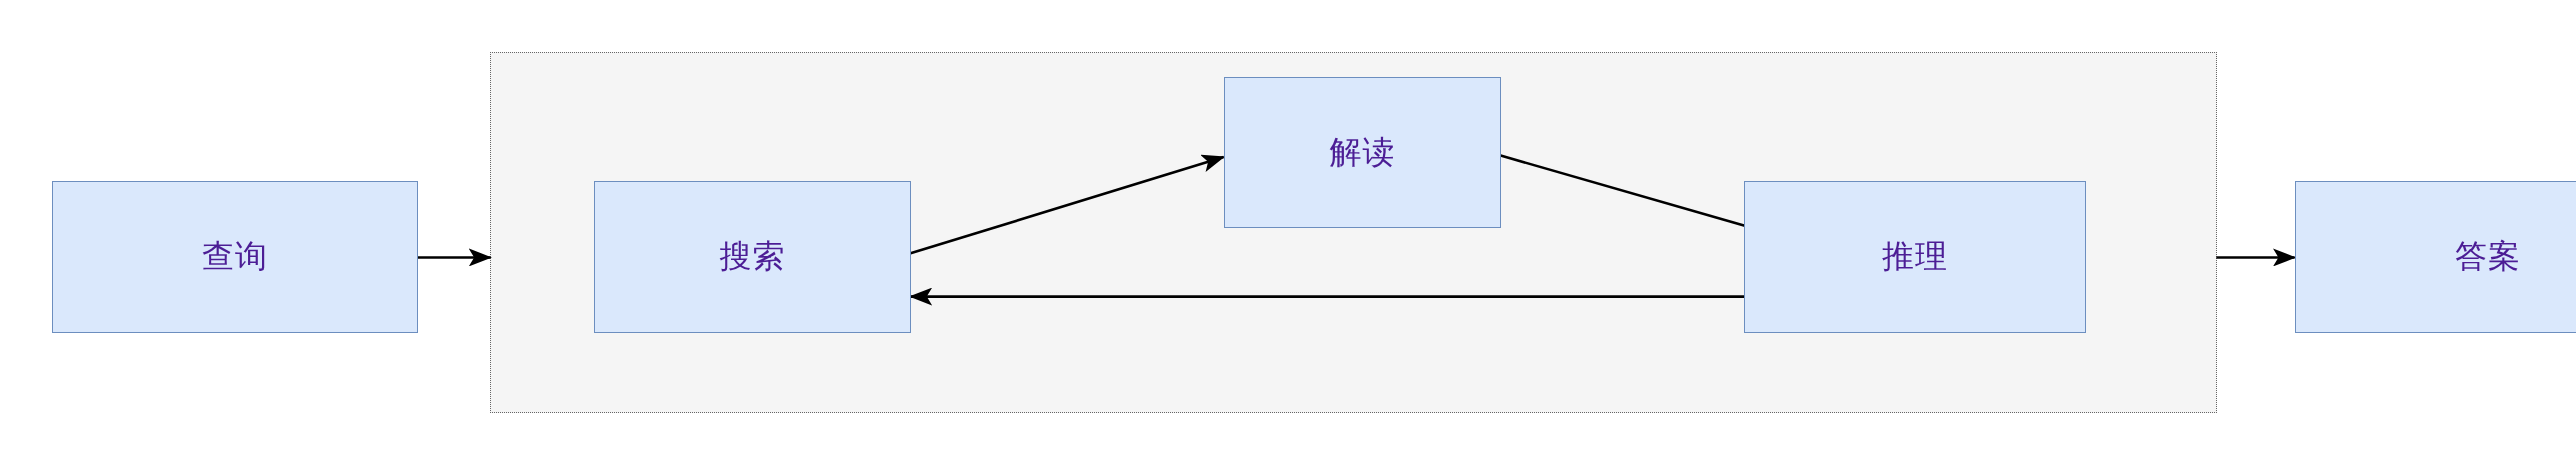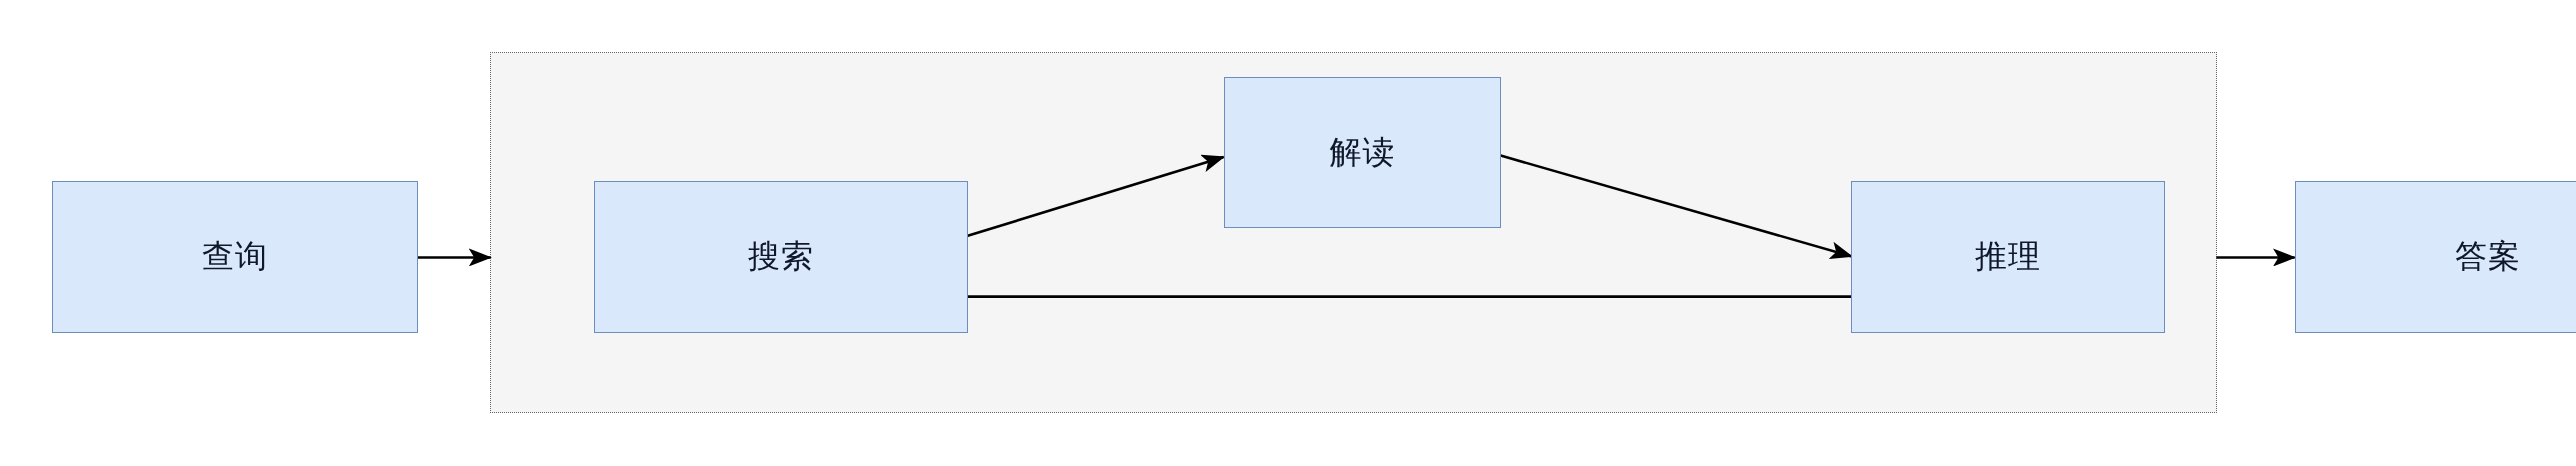--- a/index.html
+++ b/index.html
@@ -31,21 +31,21 @@
     background: #dae8fc;
     border: 1.5px solid #6c8ebf;
     display: flex;
     align-items: center;
     justify-content: center;
   }
   .node-label {
     font-family: "Liberation Sans", "DejaVu Sans", sans-serif;
     font-size: 32px;
     line-height: 1.1;
-    color: #0f172a;
+    color: #4c1d95;
     letter-spacing: 1px;
     white-space: nowrap;
     user-select: none;
   }
   .group-container {
     position: absolute;
     box-sizing: border-box;
     background: #f5f5f5;
     border: 1.5px dotted #666666;
   }
@@ -69,29 +69,29 @@
         <line x1="2913" y1="302" x2="3595" y2="498" stroke="#000000" stroke-width="5" marker-end="url(#arrowhead)"></line>
         <line x1="3595" y1="576" x2="1767" y2="576" stroke="#000000" stroke-width="5" marker-end="url(#arrowhead)"></line>
         <line x1="4303" y1="500" x2="4455" y2="500" stroke="#000000" stroke-width="5" marker-end="url(#arrowhead)"></line>
       </g>
   </svg>
 
   <div class="node-box" id="node-query" style="left: 52px; top: 181px; width: 366px; height: 152px; background: rgb(218, 232, 252); border-color: rgb(108, 142, 191); border-width: 1.5px;">
     <span class="node-label">查询</span>
   </div>
 
-  <div class="node-box" id="node-search" style="left: 594px; top: 181px; width: 374px; height: 152px; background: rgb(218, 232, 252); border-color: rgb(108, 142, 191); border-width: 1.5px;">
+  <div class="node-box" id="node-search" style="left: 594px; top: 181px; width: 317px; height: 152px; background: rgb(218, 232, 252); border-color: rgb(108, 142, 191); border-width: 1.5px;">
     <span class="node-label">搜索</span>
   </div>
 
   <div class="node-box" id="node-interpret" style="left: 1224px; top: 77px; width: 277px; height: 151px; background: rgb(218, 232, 252); border-color: rgb(108, 142, 191); border-width: 1.5px;">
     <span class="node-label">解读</span>
   </div>
 
-  <div class="node-box" id="node-reason" style="left: 1851px; top: 181px; width: 314px; height: 152px; background: rgb(218, 232, 252); border-color: rgb(108, 142, 191); border-width: 1.5px;">
+  <div class="node-box" id="node-reason" style="left: 1744px; top: 181px; width: 342px; height: 152px; background: rgb(218, 232, 252); border-color: rgb(108, 142, 191); border-width: 1.5px;">
     <span class="node-label">推理</span>
   </div>
 
   <div class="node-box" id="node-answer" style="left: 2295px; top: 181px; width: 386px; height: 152px; background: rgb(218, 232, 252); border-color: rgb(108, 142, 191); border-width: 1.5px;">
     <span class="node-label">答案</span>
   </div>
 
 </div>
 
 

